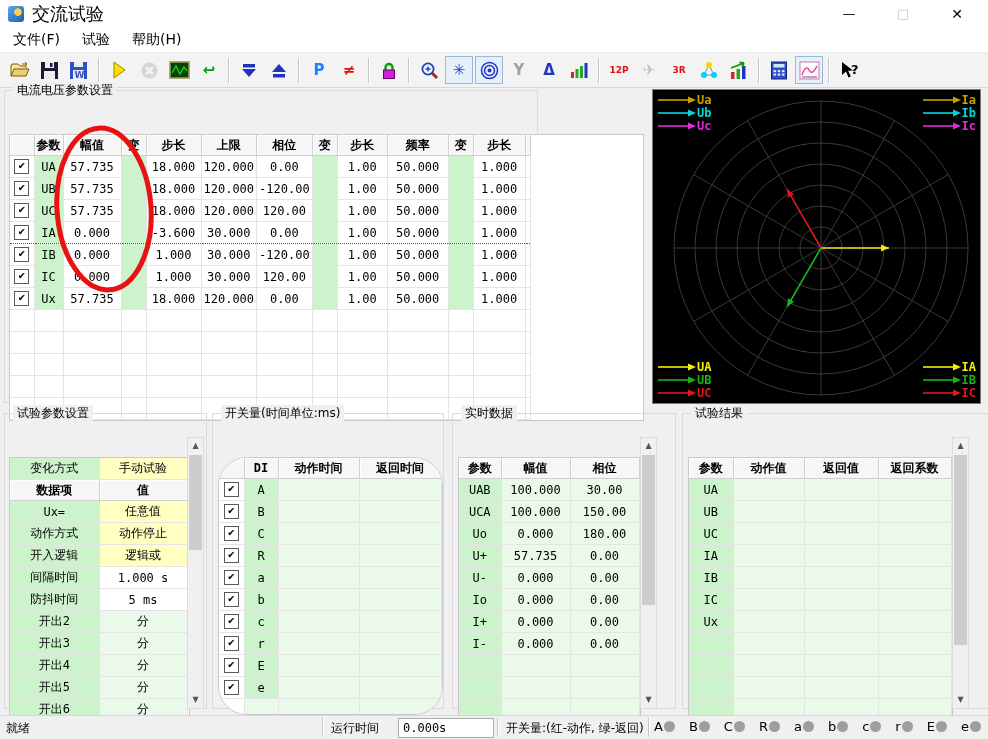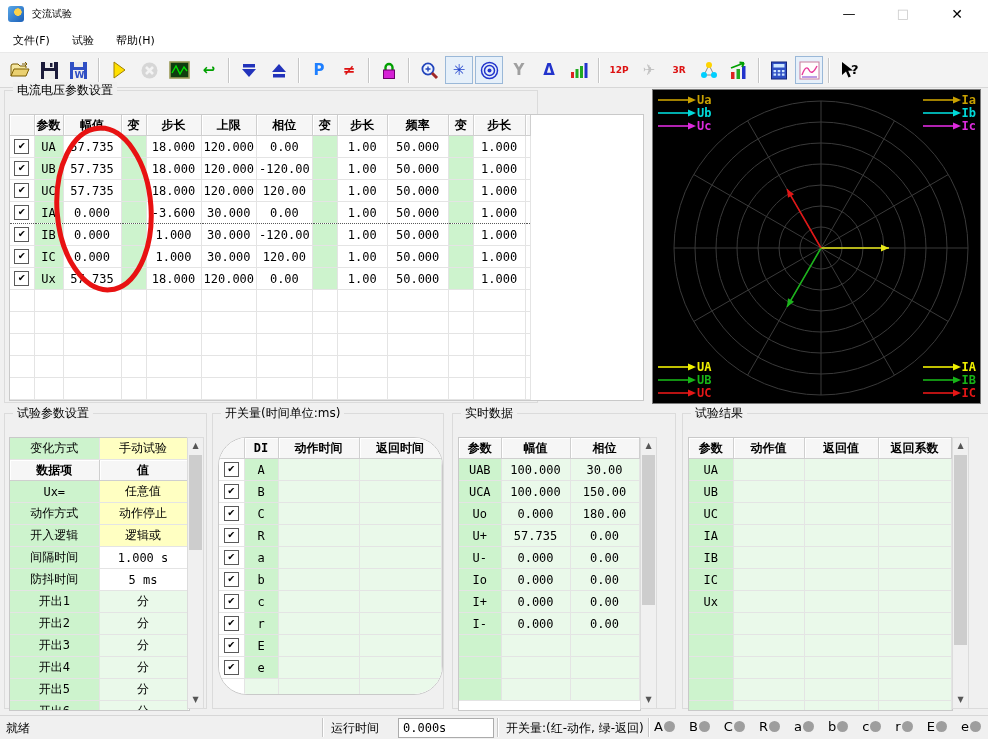--- a/index.html
+++ b/index.html
@@ -4,41 +4,41 @@
 <style>
   html,body{margin:0;padding:0;background:#cfcfcf;}
   .window{position:relative;width:988px;height:739px;background:#F0F0F0;overflow:hidden;
           font-family:"DejaVu Sans","Liberation Sans",sans-serif;font-size:12px;color:#000;
           outline:1px solid #8a8a8a;}
   
   .titlebar{position:absolute;left:0;top:0;width:100%;height:28px;background:#fff;}
   .app-icon{position:absolute;left:8px;top:6px;width:16px;height:16px;border-radius:3px;
     background:radial-gradient(circle at 62% 38%, #ffd24a 0 3.5px, rgba(0,0,0,0) 4px),
                linear-gradient(135deg,#5aa8e8,#1b5fb8);}
-  .title-text{position:absolute;left:32px;top:0;line-height:28px;font-size:10px;}
+  .title-text{position:absolute;left:32px;top:0;line-height:28px;font-size:18px;}
   .wbtn{position:absolute;top:0;width:34px;height:28px;text-align:center;line-height:28px;font-size:13px;cursor:default;}
   .btn-min{right:122px;}
   .btn-max{right:68px;color:#c9c9c9;}
   .btn-close{right:14px;font-size:14px;}
   
   .menubar{position:absolute;left:0;top:28px;width:100%;height:24px;background:#fff;display:flex;align-items:center;padding-left:2px;box-sizing:border-box;}
-  .menu-item{padding:3px 11px;font-size:11px;}
+  .menu-item{padding:3px 11px;font-size:14px;}
   
   .toolbar{position:absolute;left:0;top:52px;width:100%;height:36px;background:#F3F3F3;
            border-top:1px solid #E9E9E9;border-bottom:1px solid #D7D7D7;box-sizing:border-box;
            display:flex;align-items:center;padding-left:4px;}
   .tbtn{width:28px;height:28px;display:flex;align-items:center;justify-content:center;margin:0 1px;box-sizing:border-box;}
   .tbtn.pressed{background:#E6F0FA;border:1px solid #9AB8D8;}
   .tbtn.disabled{opacity:.55;filter:grayscale(.8);}
   .tglyph{font-weight:bold;font-size:15px;line-height:1;}
   .tsep{width:1px;height:25px;background:#C6C6C6;border-right:1px solid #fff;margin:0 4px;}
   
   .groupbox{position:absolute;border:1px solid #DBDBDB;box-sizing:border-box;}
   .gb-title{position:absolute;top:-9px;left:8px;background:#F0F0F0;padding:0 4px;white-space:nowrap;}
-  .twrap{position:absolute;background:#fff;border:1px solid #C9C9C9;overflow:hidden;}
+  .twrap{position:absolute;background:#fff;border:1px solid #C9C9C9;overflow:hidden;margin-top:20px;}
   table.grid{border-collapse:collapse;table-layout:fixed;background:#fff;}
   table.grid td,table.grid th{height:21px;padding:0 2px;text-align:center;overflow:hidden;white-space:nowrap;
       border-right:1px solid #E4E4E4;border-bottom:1px solid #E4E4E4;
       font-family:"DejaVu Sans Mono","DejaVu Sans",monospace;font-size:12px;font-weight:normal;}
   table.grid th{height:20px;background:#F6F6F6;font-weight:bold;
       border-right:1px solid #CFCFCF;border-bottom:1px solid #CFCFCF;box-shadow:inset 1px 1px 0 #fff;}
   .c-green{background:#CDF3CD;}
   .c-pale{background:#EAF9EA;}
   .c-yellow{background:#FFFFC2;}
   .c-white{background:#fff;}
@@ -636,24 +636,20 @@
               <td class="c-green">开入逻辑</td>
               <td class="c-yellow">逻辑或</td>
             </tr>
             <tr>
               <td class="c-green">间隔时间</td>
               <td class="c-white">1.000 s</td>
             </tr>
             <tr>
               <td class="c-green">防抖时间</td>
               <td class="c-white">5 ms</td>
-            </tr>
-            <tr>
-              <td class="c-green">开出1</td>
-              <td class="c-pale">分</td>
             </tr>
             <tr>
               <td class="c-green">开出2</td>
               <td class="c-pale">分</td>
             </tr>
             <tr>
               <td class="c-green">开出3</td>
               <td class="c-pale">分</td>
             </tr>
             <tr>

